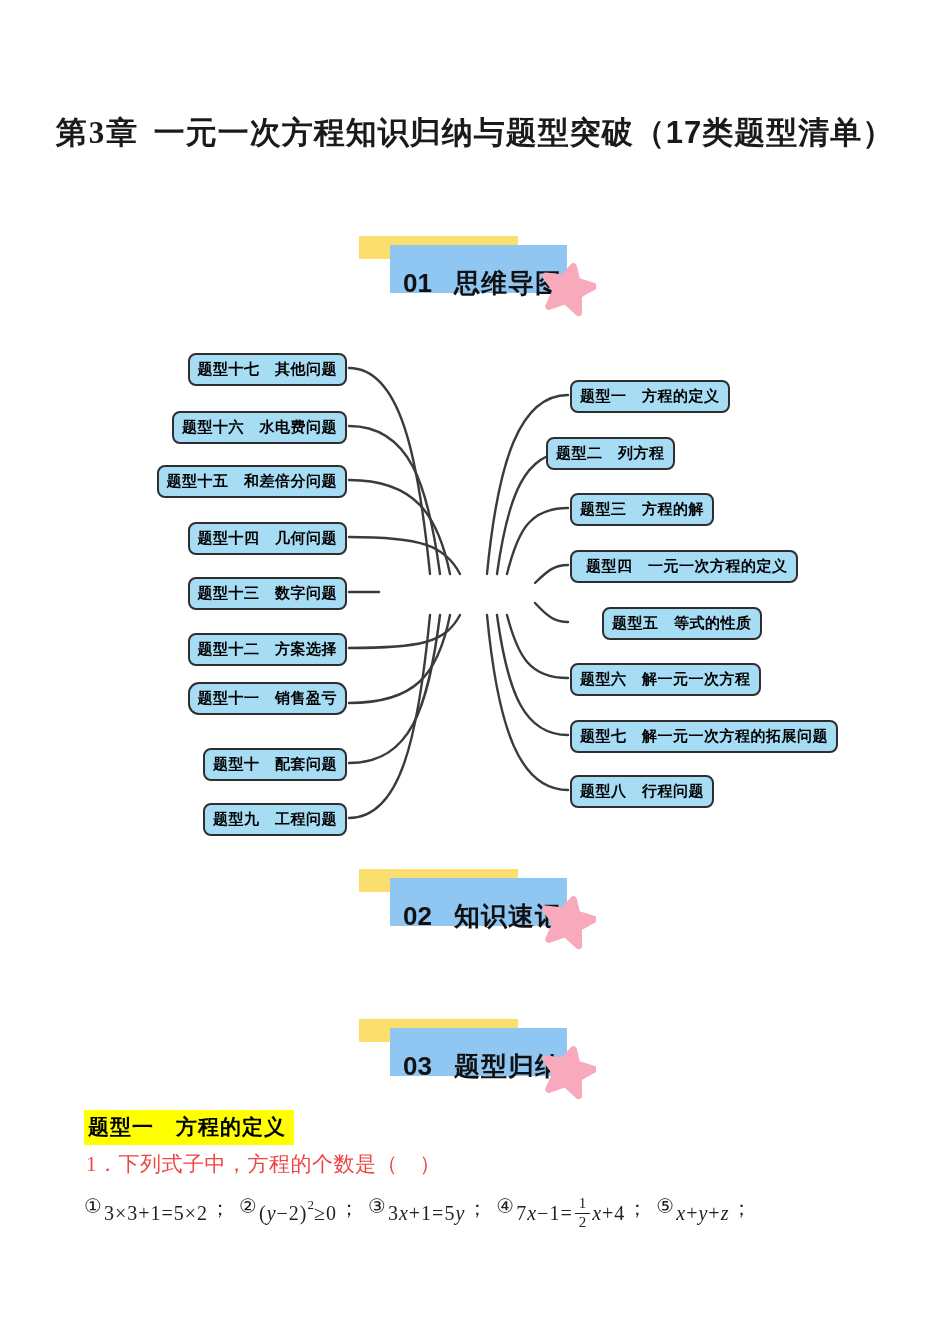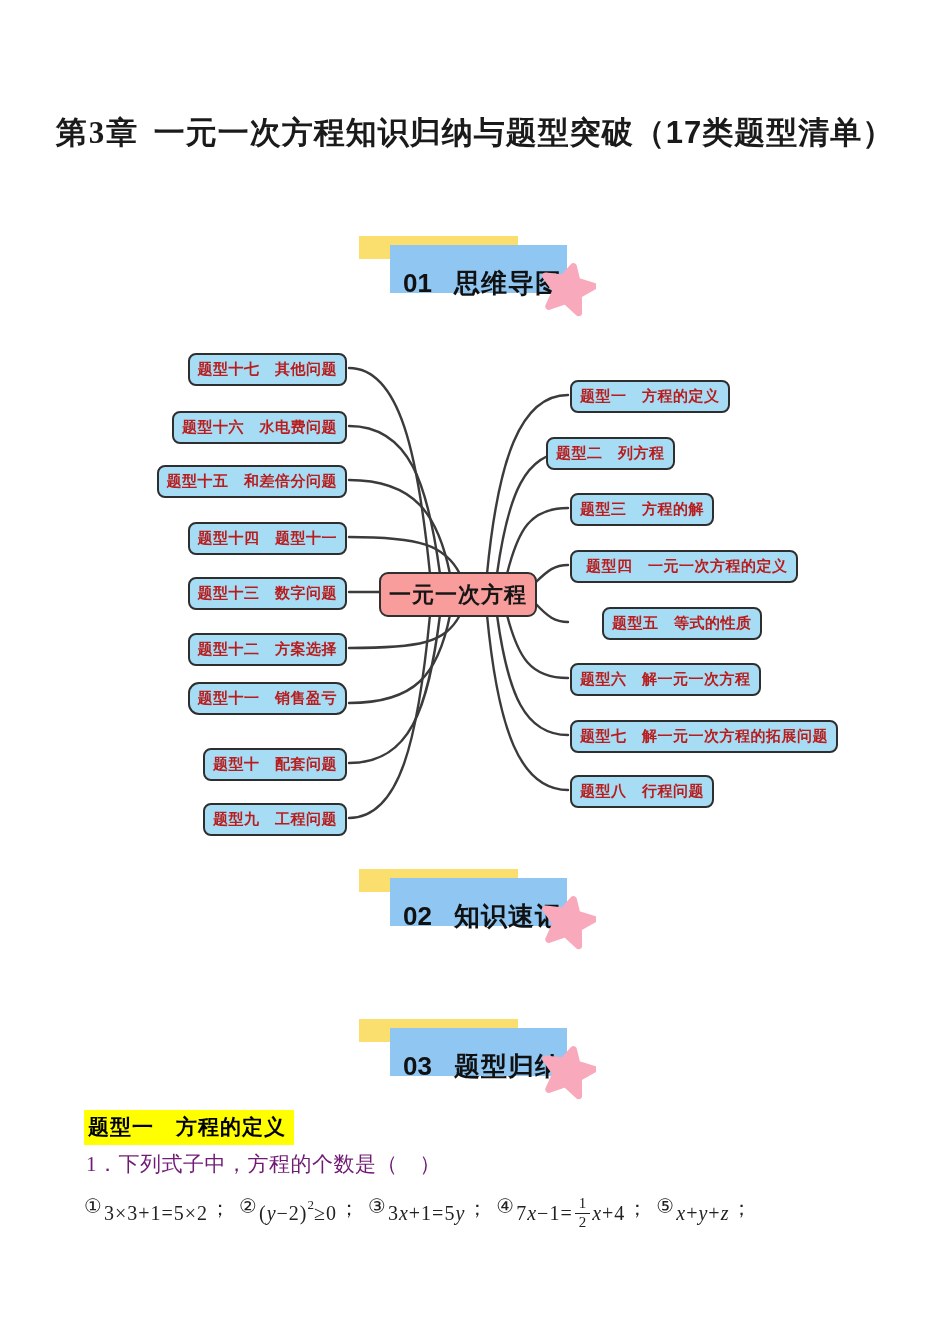--- a/index.html
+++ b/index.html
@@ -44,21 +44,21 @@
   
   .mindmap{position:absolute;left:0;top:345px;width:950px;height:505px;}
   .mm-lines{position:absolute;left:0;top:0;width:950px;height:505px;}
   .mm-lines path{stroke:#3b3b3b;stroke-width:2.4;fill:none;stroke-linecap:round;}
   .mm-node{
     position:absolute;
     background:#A6DCF4;
     border:2px solid #2e2e2e;
     border-radius:8px;
     padding:5px 8px;
-    font-size:15px;font-weight:700;color:#b91c1c;
+    font-size:15px;font-weight:700;color:#000000;
     white-space:nowrap;letter-spacing:.5px;
   }
   .mm-center{
     position:absolute;left:379px;top:227px;width:158px;height:45px;
     background:#F89C9C;
     border:2.5px solid #303030;
     border-radius:9px;
     display:flex;align-items:center;justify-content:center;
     font-size:22px;font-weight:800;color:#161616;letter-spacing:1px;
     box-sizing:border-box;
@@ -67,21 +67,21 @@
   .topic-heading{
     position:absolute;left:84px;top:1110px;
     background:#FFFF00;
     padding:3px 8px 4px 4px;
     font-size:21px;font-weight:800;color:#000;letter-spacing:1px;
     white-space:nowrap;
   }
   .question{
     position:absolute;left:86px;top:1150px;
     font-family:"Liberation Serif","DejaVu Serif",serif;
-    font-size:21px;color:#701a75;white-space:nowrap;letter-spacing:.5px;
+    font-size:21px;color:#ef4444;white-space:nowrap;letter-spacing:.5px;
   }
   .math-line{
     position:absolute;left:84px;top:1184px;height:58px;
     display:flex;align-items:center;
     font-family:"Liberation Serif","DejaVu Serif",serif;
     font-size:20px;color:#222;
   }
   .expr{display:inline-flex;align-items:center;margin-right:9px;}
   .marker{
     font-family:"DejaVu Sans",sans-serif;
@@ -130,26 +130,25 @@
       <path d="M 430,270 C 418,395 400,473 349,473"></path>
       <path d="M 487,229 C 498,115 520,50 568,50"></path>
       <path d="M 497,229 C 508,150 525,107 568,107"></path>
       <path d="M 507,229 C 518,185 530,163 568,163"></path>
       <path d="M 535,238 C 548,225 555,220 568,220"></path>
       <path d="M 535,258 C 548,272 555,277 568,277"></path>
       <path d="M 507,270 C 518,312 530,333 568,333"></path>
       <path d="M 497,270 C 508,350 525,390 568,390"></path>
       <path d="M 487,270 C 498,385 520,445 568,445"></path>
     </svg>
-    <div class="mm-center">一元一次方程</div>
     <div id="mm-nodes">
         <div class="mm-node" style="right: 603px; top: 8px;">题型十七　其他问题</div>
         <div class="mm-node" style="right: 603px; top: 66px;">题型十六　水电费问题</div>
         <div class="mm-node" style="right: 603px; top: 120px;">题型十五　和差倍分问题</div>
-        <div class="mm-node" style="right: 603px; top: 177px;">题型十四　题型十一</div>
+        <div class="mm-node" style="right: 603px; top: 177px;">题型十四　几何问题</div>
         <div class="mm-node" style="right: 603px; top: 232px;">题型十三　数字问题</div>
         <div class="mm-node" style="right: 603px; top: 288px;">题型十二　方案选择</div>
         <div class="mm-node" style="right: 603px; top: 337px; border-radius: 11px;">题型十一　销售盈亏</div>
         <div class="mm-node" style="right: 603px; top: 403px;">题型十　配套问题</div>
         <div class="mm-node" style="right: 603px; top: 458px; margin-left: 28px;">题型九　工程问题</div>
         <div class="mm-node" style="left: 570px; top: 35px;">题型一　方程的定义</div>
         <div class="mm-node" style="left: 546px; top: 92px;">题型二　列方程</div>
         <div class="mm-node" style="left: 570px; top: 148px;">题型三　方程的解</div>
         <div class="mm-node" style="left: 570px; top: 205px; padding-left: 14px;">题型四　一元一次方程的定义</div>
         <div class="mm-node" style="left: 570px; top: 262px; margin-left: 32px;">题型五　等式的性质</div>

